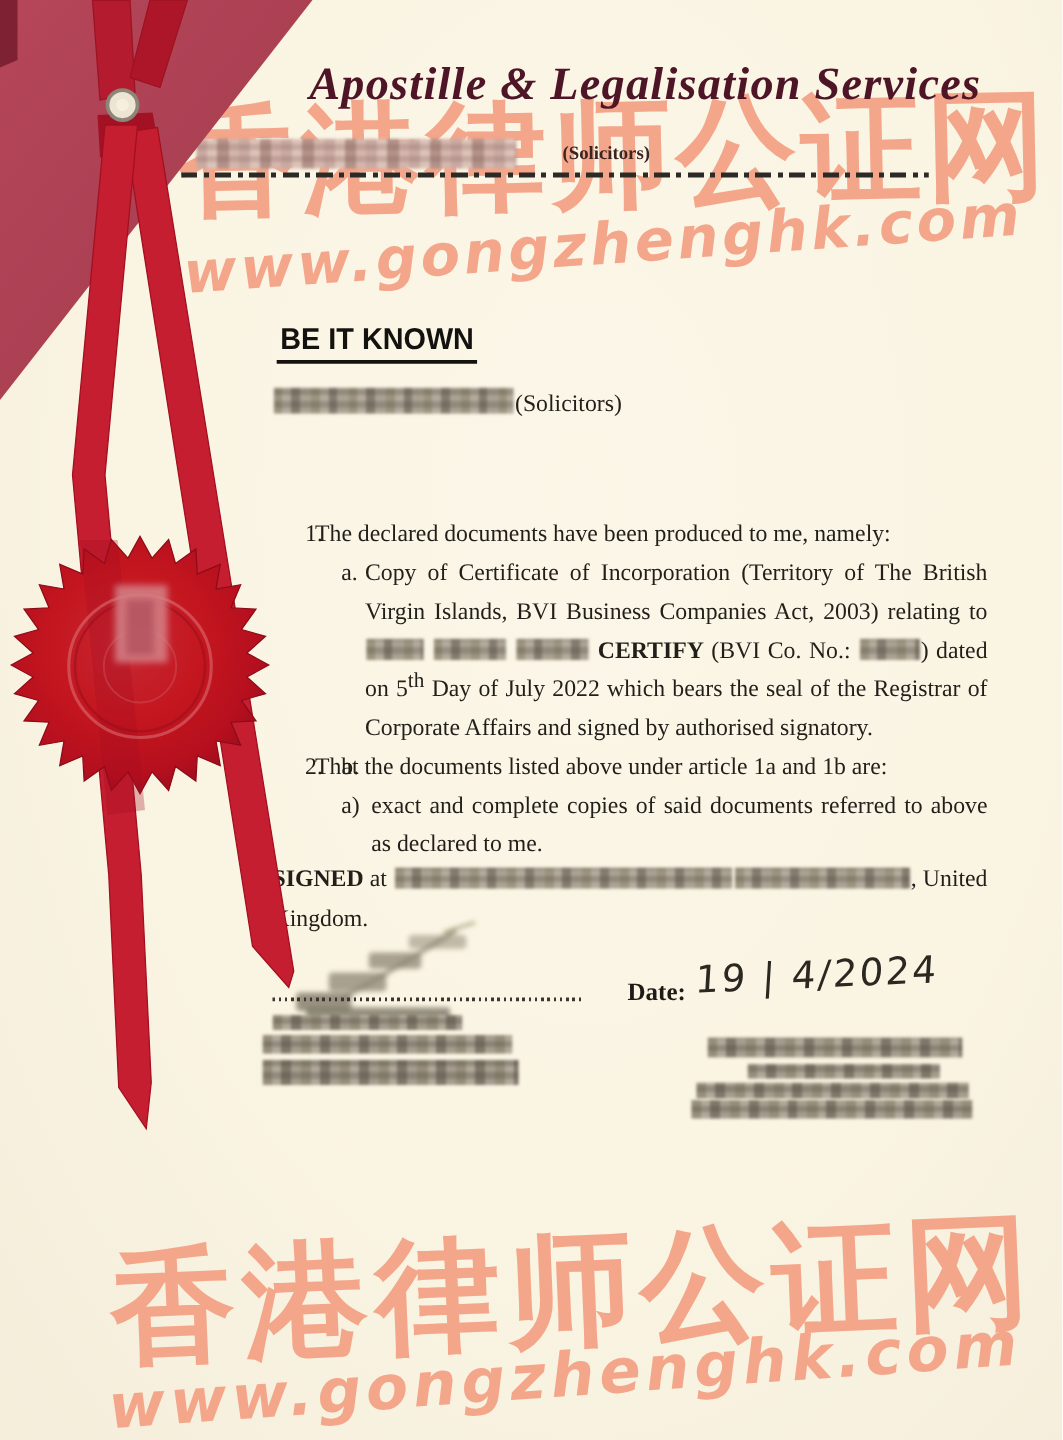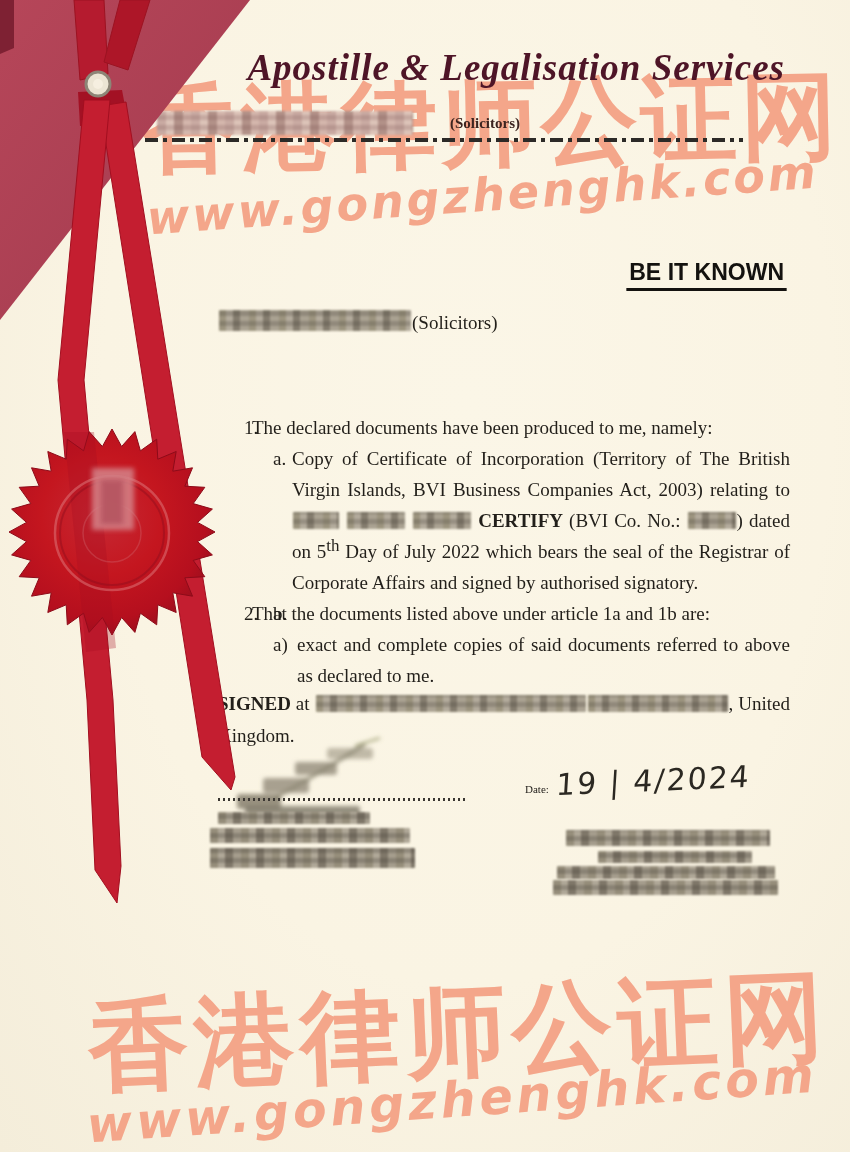--- a/index.html
+++ b/index.html
@@ -16,40 +16,40 @@
   .wm-cn-bot{left:88px;top:966px;font-size:100px;letter-spacing:6px;transform:rotate(-2.4deg);}
   .wm-url-bot{left:86px;top:1072px;font-size:49px;letter-spacing:4px;transform:rotate(-4deg);}
 
   
   .txt{position:absolute;z-index:2;}
   .service-line{right:65px;top:46px;font-size:37px;font-style:italic;font-weight:bold;
     color:var(--header_text,#4e1527);letter-spacing:1px;}
   .lh-solicitors{left:450px;top:115px;font-size:15px;font-weight:bold;color:#3c2420;}
   .divider{left:145px;top:138px;width:598px;height:4px;
     background:repeating-linear-gradient(90deg,#2c2a27 0 13px,transparent 13px 18px,#2c2a27 18px 22px,transparent 22px 27px);}
-  .doc-title{left:218px;top:258px;width:572px;text-align:right;}
+  .doc-title{left:218px;top:258px;width:572px;text-align:left;}
   .doc-title span{display:inline-block;font-family:"Liberation Sans",sans-serif;font-weight:bold;
     font-size:24px;letter-spacing:0px;color:#14120f;border-bottom:3px solid #14120f;padding:0 3px 2px;transform:scaleX(.96);}
   .intro-line{left:218px;top:310px;font-size:19px;}
   .certify-line{left:218px;top:375px;font-size:19px;}
   .certify-line b{font-size:20px;letter-spacing:.5px;}
 
   .doc-list{left:218px;top:412px;width:572px;font-size:19px;line-height:31px;}
   .doc-list p{margin:0;}
   .just{text-align:justify;}
   .li{position:relative;}
   .ind1{padding-left:34px;}  .ind1 .num{position:absolute;left:26px;top:0;}
   .ind2{padding-left:74px;}  .ind2 .num{position:absolute;left:55px;top:0;}
   .ind2b{padding-left:79px;} .ind2b .num{position:absolute;left:55px;top:0;}
   sup{font-size:17px;line-height:0;}
 
   .signed-block{left:218px;top:688px;width:572px;font-size:19px;line-height:32px;}
   .sig-dots{left:218px;top:798px;width:247px;height:3px;
     background:repeating-linear-gradient(90deg,#3a3631 0 2px,transparent 2px 5px);}
-  .date-label{left:502px;top:783px;font-size:11px;font-weight:normal;color:#1e1b17;margin-left:23px;}
+  .date-label{left:502px;top:783px;font-size:20px;font-weight:bold;color:#1e1b17;}
   .date-value{left:556px;top:763px;font-family:"DejaVu Sans",sans-serif;font-size:30px;color:#2b2822;
     letter-spacing:2px;white-space:pre;transform:rotate(-2.5deg) skewX(-6deg);}
 
   
   .rdx{display:inline-block;height:17px;vertical-align:-2px;margin:0 1px;border-radius:1px;
     background:
       repeating-linear-gradient(0deg, rgba(255,255,255,0) 0 5px, rgba(70,64,56,.25) 5px 10px),
       repeating-linear-gradient(90deg,#9c947f 0 7px,#b3ab9c 7px 14px,#847c6e 14px 21px,#aaa292 21px 30px);
     filter:blur(1.1px);}
   .blk{position:absolute;z-index:2;border-radius:1px;

